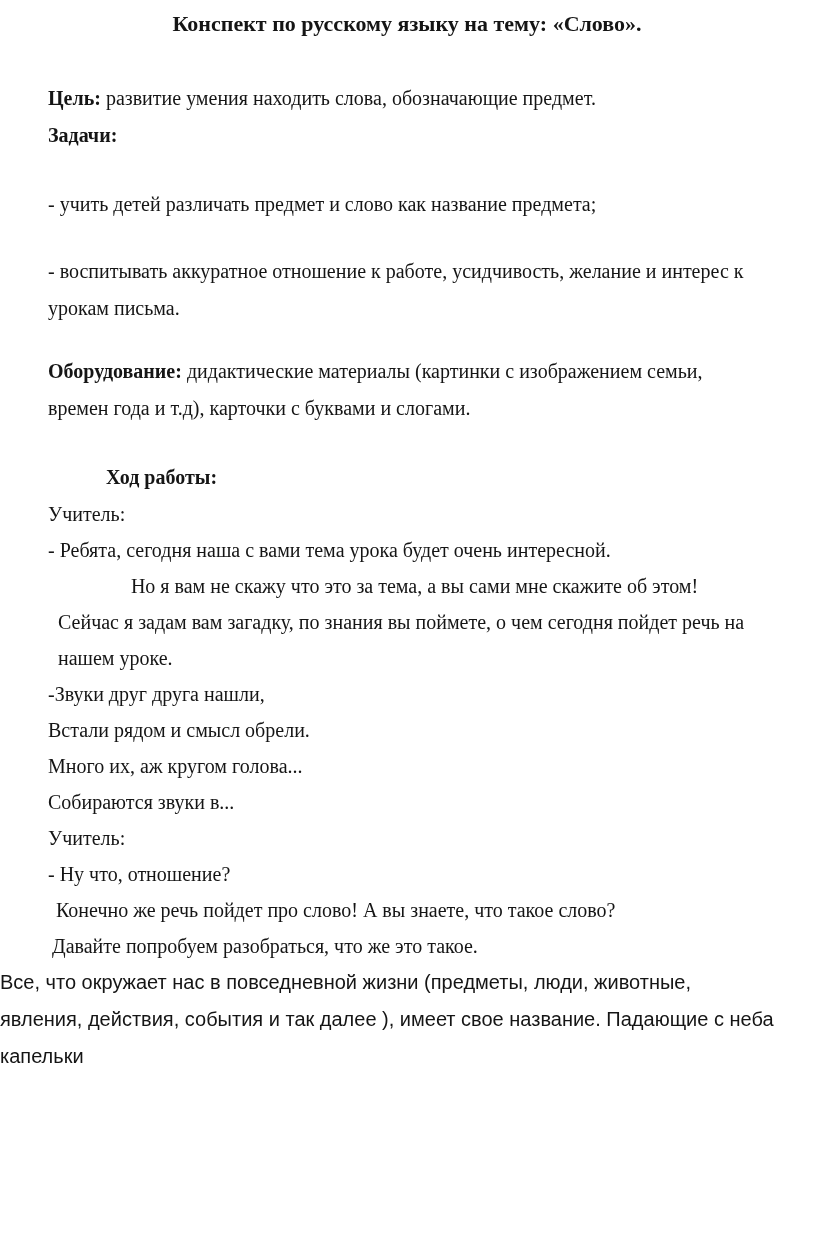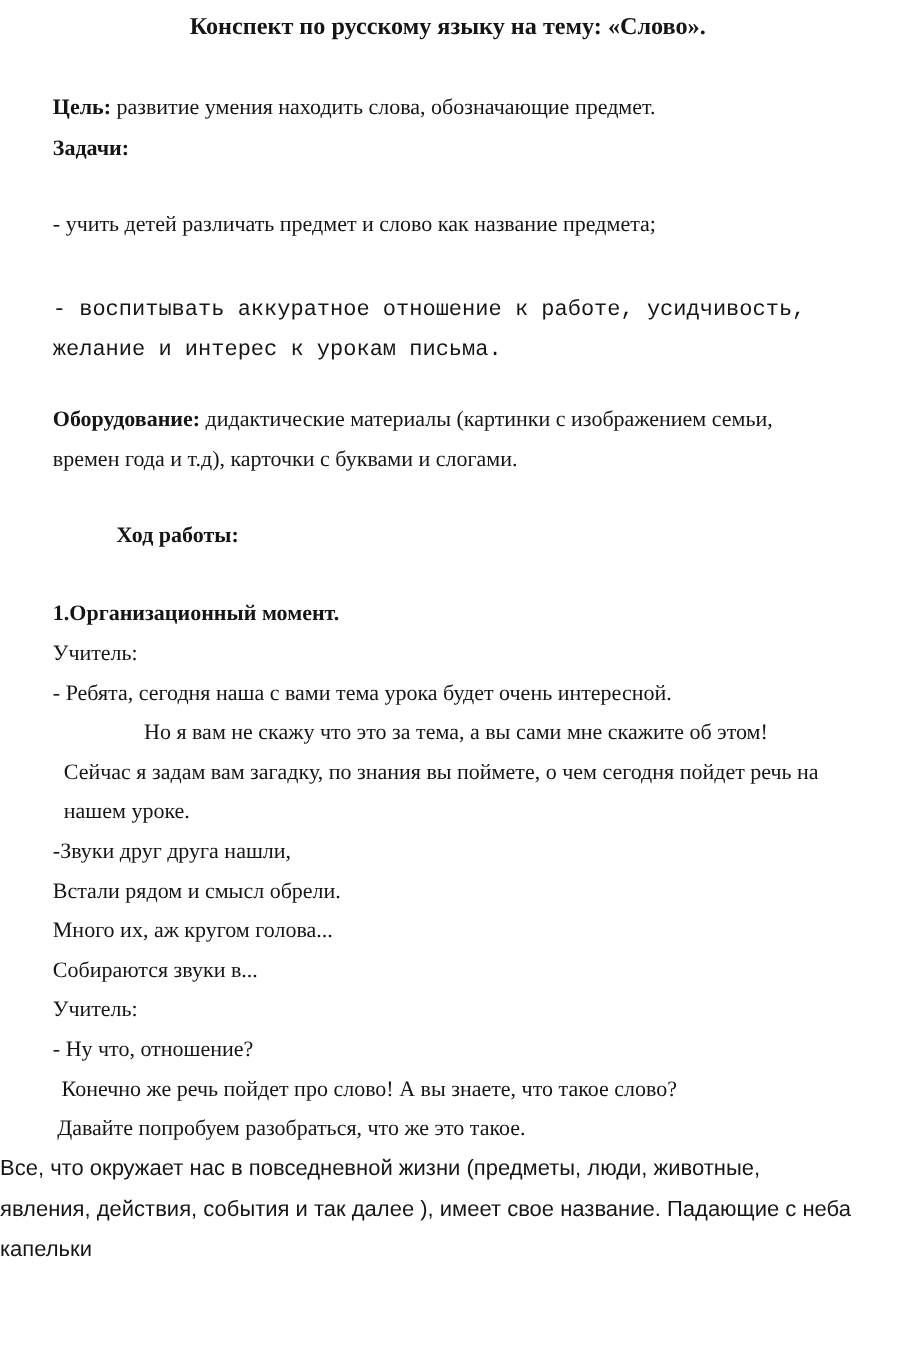--- a/index.html
+++ b/index.html
@@ -25,21 +25,21 @@
   p { margin: 0; line-height: 37px; }
   .tight { line-height: 36px; }
   .bold { font-weight: bold; }
   .work-heading {
     text-indent: 58px;
     font-weight: bold;
     margin-top: 32px;
   }
   .mt-goal { margin-top: 42px; }
   .mt32 { margin-top: 32px; }
-  .mt30 { margin-top: 40px; font-family: Liberation Mono, monospace; }
+  .mt30 { margin-top: 30px; }
   .mt26 { margin-top: 26px; }
   .mt34 { margin-top: 34px; }
   .ind4  { padding-left: 4px; }
   .ind6  { padding-left: 6px; }
   .ind8  { padding-left: 8px; }
   .ind10 { padding-left: 10px; }
   .ind15 { padding-left: 15px; text-align: center; }
   .footer {
     margin: 0 -50px 0 -48px;
     padding-right: 42px;
@@ -56,21 +56,20 @@
   <p class="mt-goal"><b>Цель:</b> <span>развитие умения находить слова, обозначающие предмет.</span></p>
 
   <p class="bold">Задачи:</p>
   <p class="mt32">- учить детей различать предмет и слово как название предмета;</p>
   <p class="mt30">- воспитывать аккуратное отношение к работе, усидчивость, желание и интерес к урокам письма.</p>
 
   <p class="mt26"><b>Оборудование:</b> <span>дидактические материалы (картинки с изображением семьи, времен года и т.д), карточки с буквами и слогами.</span></p>
 
   <p class="work-heading">Ход работы:</p>
 
-  <p class="bold tight mt34">1.Организационный момент.</p>
   <p class="tight">Учитель:</p>
   <p class="tight">- Ребята, сегодня наша с вами тема урока будет очень интересной.</p>
   <p class="tight ind15">Но я вам не скажу что это за тема, а вы сами мне скажите об этом!</p>
   <p class="tight ind10">Сейчас я задам вам загадку, по знания вы поймете, о чем сегодня пойдет речь на нашем уроке.</p>
   <p class="tight">-Звуки друг друга нашли,</p>
   <p class="tight">Встали рядом и смысл обрели.</p>
   <p class="tight">Много их, аж кругом голова...</p>
   <p class="tight">Собираются звуки в...</p>
   <p class="tight">Учитель:</p>
   <p class="tight">- Ну что, отношение?</p>

